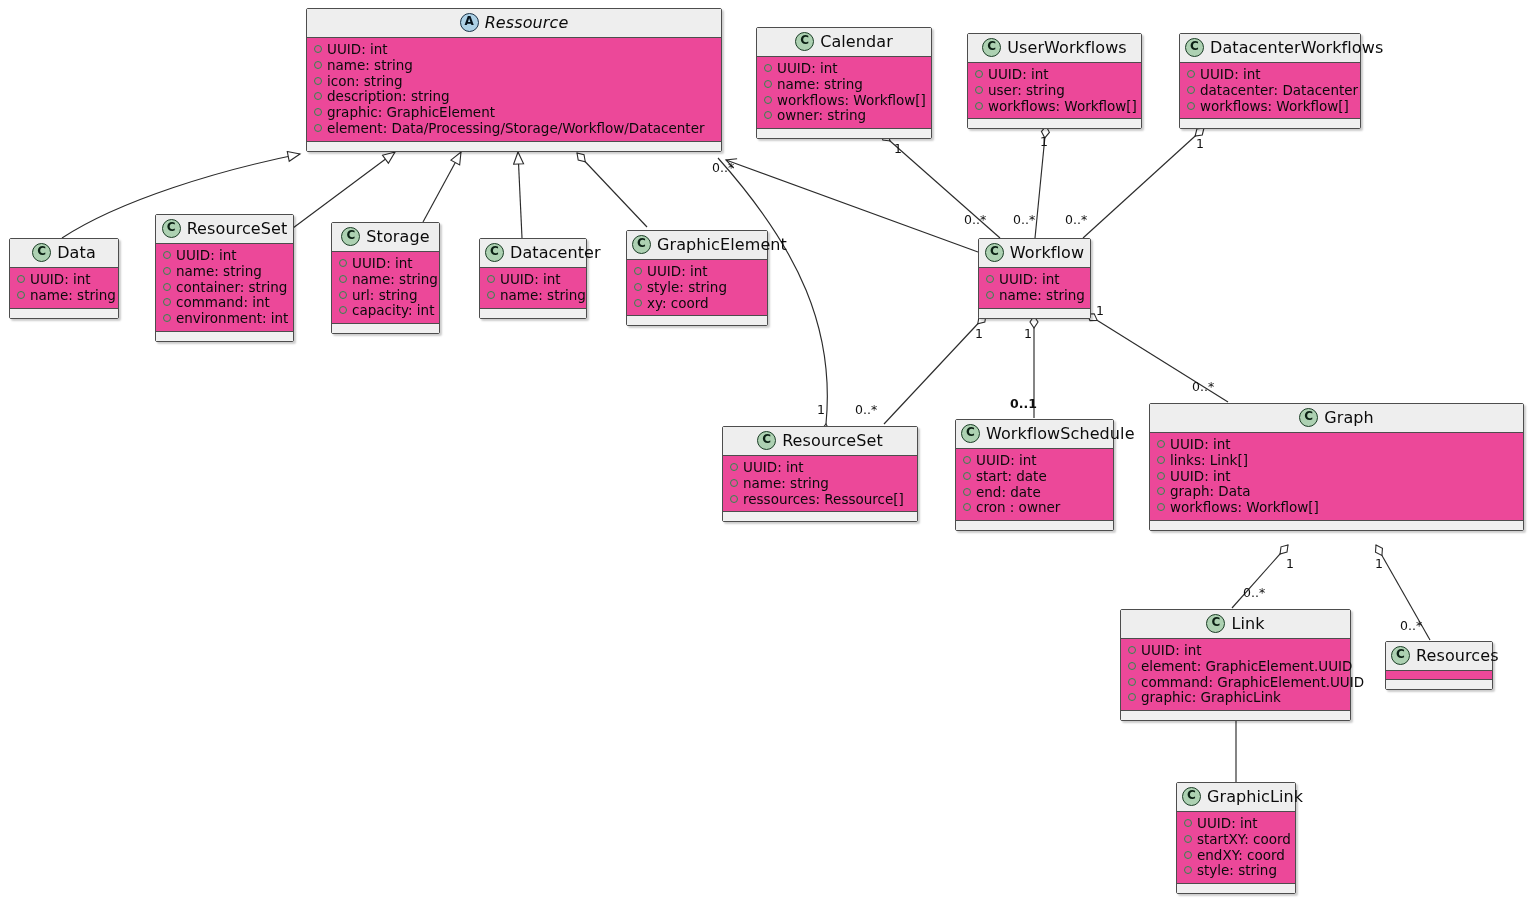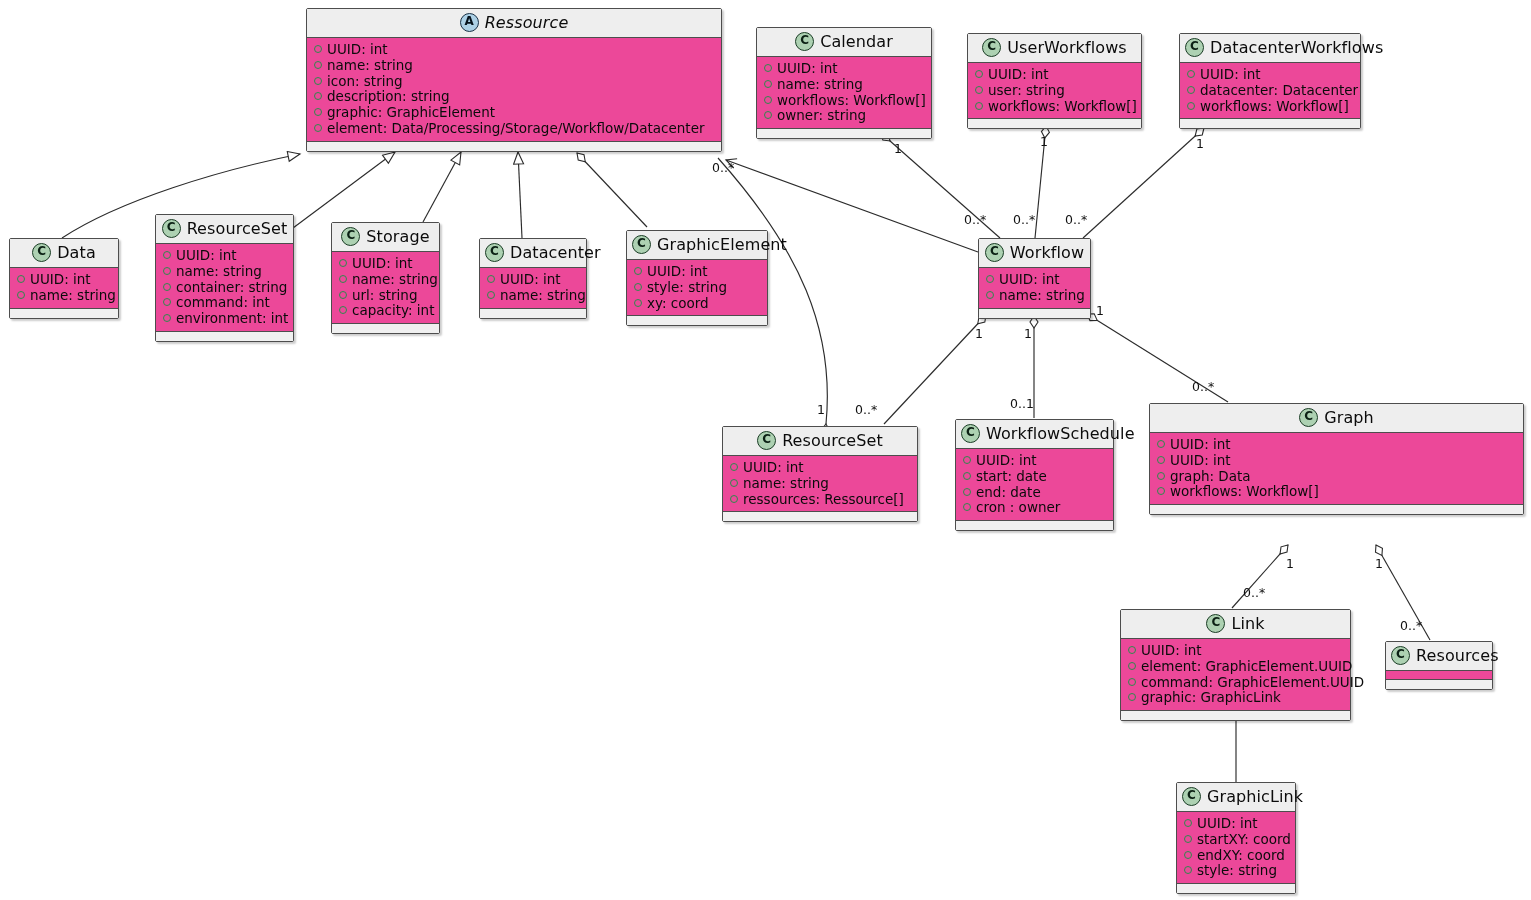--- a/index.html
+++ b/index.html
@@ -446,20 +446,24 @@
           <span class="cls-icon">C</span>
           <span class="cls-title">Graph</span>
         </div>
         <div class="uml-attrs">
           <div class="attr">
             <span class="vis-dot"></span>
             <span>UUID: int</span>
           </div>
           <div class="attr">
             <span class="vis-dot"></span>
+            <span>links: Link[]</span>
+          </div>
+          <div class="attr">
+            <span class="vis-dot"></span>
             <span>UUID: int</span>
           </div>
           <div class="attr">
             <span class="vis-dot"></span>
             <span>graph: Data</span>
           </div>
           <div class="attr">
             <span class="vis-dot"></span>
             <span>workflows: Workflow[]</span>
           </div>
@@ -531,21 +535,21 @@
       <div class="mult-label" style="left: 1040px; top: 134px;">1</div>
       <div class="mult-label" style="left: 1196px; top: 136px;">1</div>
       <div class="mult-label" style="left: 964px; top: 212px;">0..*</div>
       <div class="mult-label" style="left: 1013px; top: 212px;">0..*</div>
       <div class="mult-label" style="left: 1065px; top: 212px;">0..*</div>
       <div class="mult-label" style="left: 975px; top: 326px;">1</div>
       <div class="mult-label" style="left: 1024px; top: 326px;">1</div>
       <div class="mult-label" style="left: 1096px; top: 303px;">1</div>
       <div class="mult-label" style="left: 817px; top: 402px;">1</div>
       <div class="mult-label" style="left: 855px; top: 402px;">0..*</div>
-      <div class="mult-label" style="left: 1010px; top: 396px;">0..1</div>
+      <div class="mult-label" style="left: 1010px; top: 396px; font-weight: bold;">0..1</div>
       <div class="mult-label" style="left: 1192px; top: 379px;">0..*</div>
       <div class="mult-label" style="left: 1286px; top: 556px;">1</div>
       <div class="mult-label" style="left: 1375px; top: 556px;">1</div>
       <div class="mult-label" style="left: 1243px; top: 585px;">0..*</div>
       <div class="mult-label" style="left: 1400px; top: 618px;">0..*</div>
     </div>
 
 </div>
 
 </body></html>

